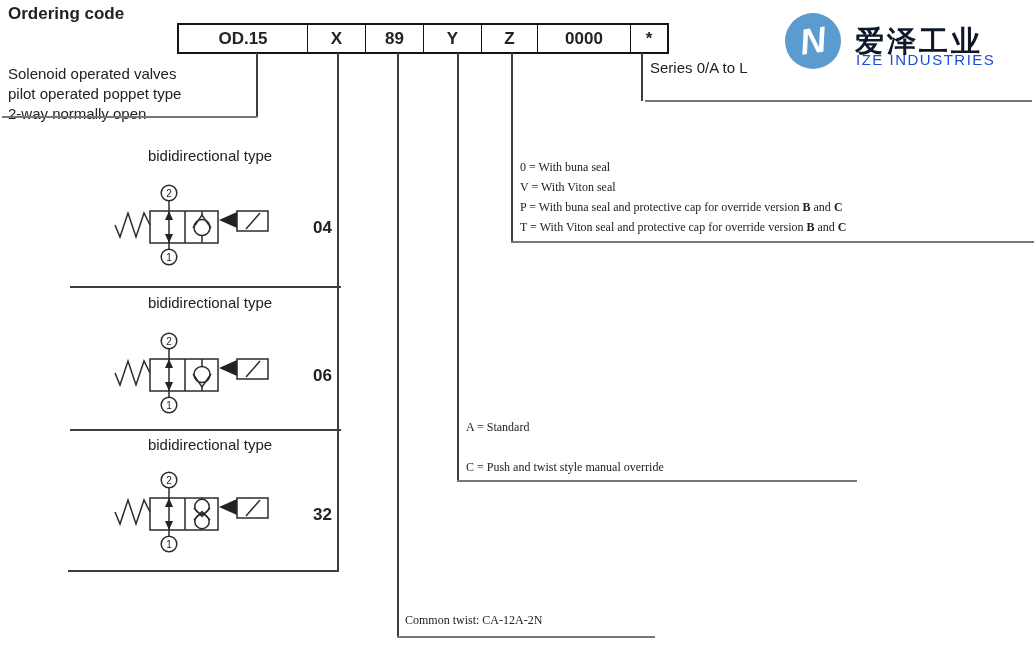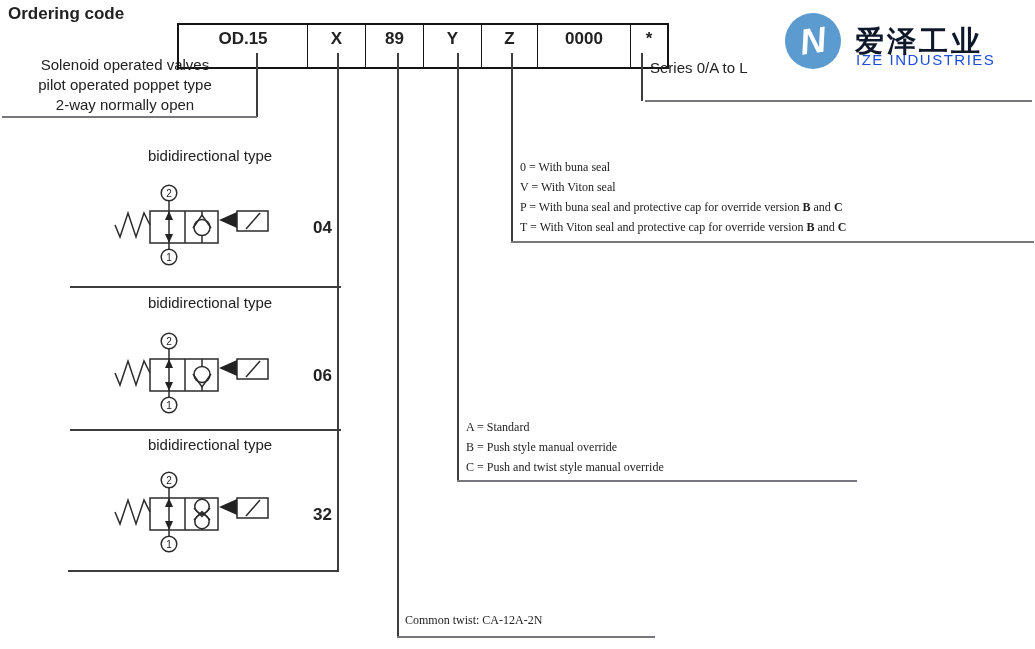--- a/index.html
+++ b/index.html
@@ -7,26 +7,26 @@
     position:relative;width:1035px;height:649px;background:#ffffff;
     font-family:"Liberation Sans", sans-serif;color:#222;overflow:hidden;
   }
   .abs{position:absolute;}
   .vline{position:absolute;width:1.5px;background:#3d3d3d;}
   .hline{position:absolute;height:1.5px;background:#3d3d3d;}
   .uline{position:absolute;height:2px;background:#77787b;}
   #title{left:8px;top:4px;font-size:17px;font-weight:bold;}
   
   #code-table{left:177px;top:23px;display:flex;border:2.5px solid #141414;background:#fff;}
-  .code-cell{height:42px;line-height:27px;text-align:center;font-weight:bold;font-size:17px;border-right:1.6px solid #141414;}
+  .code-cell{height:27px;line-height:27px;text-align:center;font-weight:bold;font-size:17px;border-right:1.6px solid #141414;}
   .code-cell:last-child{border-right:none;}
   .cw0{width:128px}.cw1{width:57px}.cw2{width:57px}.cw3{width:57px}.cw4{width:55px}.cw5{width:92px}.cw6{width:36px}
   
   .note{font-size:15px;line-height:20px;}
-  #left-note{left:0;top:55px;width:250px;text-align:center;}
+  #left-note{left:0;top:64px;width:250px;text-align:left;padding-left:8px;}
   #series-note{left:650px;top:57px;line-height:21px;}
   
   #logo-circle{left:785px;top:13px;width:56px;height:56px;border-radius:50%;
     display:flex;align-items:center;justify-content:center;}
   #logo-circle span{color:#fff;font-weight:bold;font-style:italic;font-size:36px;transform:rotate(-8deg);}
   #logo-cn{left:855px;top:22px;font-size:29px;font-weight:bold;letter-spacing:3px;color:#0f172a;}
   #logo-en{left:856px;top:51px;font-size:15px;letter-spacing:1.5px;color:#1d4ed8;}
   
   .valve-type{position:absolute;left:83px;width:254px;text-align:center;font-size:15px;}
   .valve-code{position:absolute;left:296px;width:36px;text-align:right;font-size:17px;font-weight:bold;}
@@ -159,20 +159,19 @@
   </div>
   <div class="opt" style="left:520px;top:220px;">
     <span>T = With Viton seal and protective cap for override version </span><b>B</b><span> and </span><b>C</b>
   </div>
   <div class="opt" style="left:520px;top:200px;">
     <span>P = With buna seal and protective cap for override version </span><b>B</b><span> and </span><b>C</b>
   </div>
   <div class="uline" style="left:511px;top:241px;width:523px;"></div>
 
   <div class="opt" style="left:466px;top:420px;text-align:center;">A = Standard</div>
-  <div class="opt" style="left:466px;top:440px;">B = Push style manual override</div>
   <div class="opt" style="left:466px;top:460px;">C = Push and twist style manual override</div>
   <div class="uline" style="left:457px;top:480px;width:400px;"></div>
 
   <div class="opt" style="left:405px;top:613px;">Common twist: CA-12A-2N</div>
   <div class="uline" style="left:397px;top:636px;width:258px;"></div>
 
 </div>
 
 </body></html>

